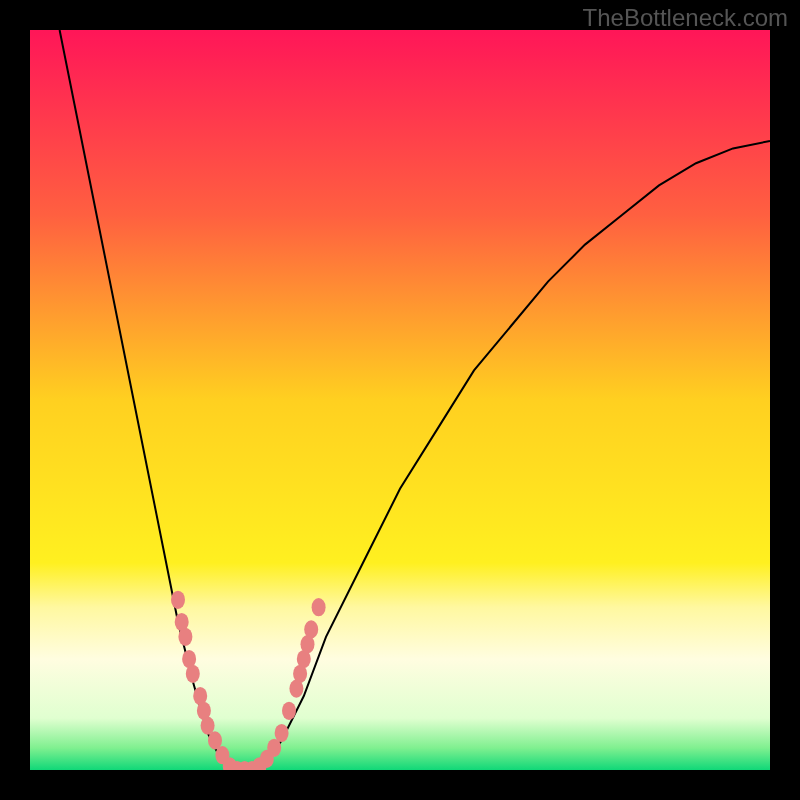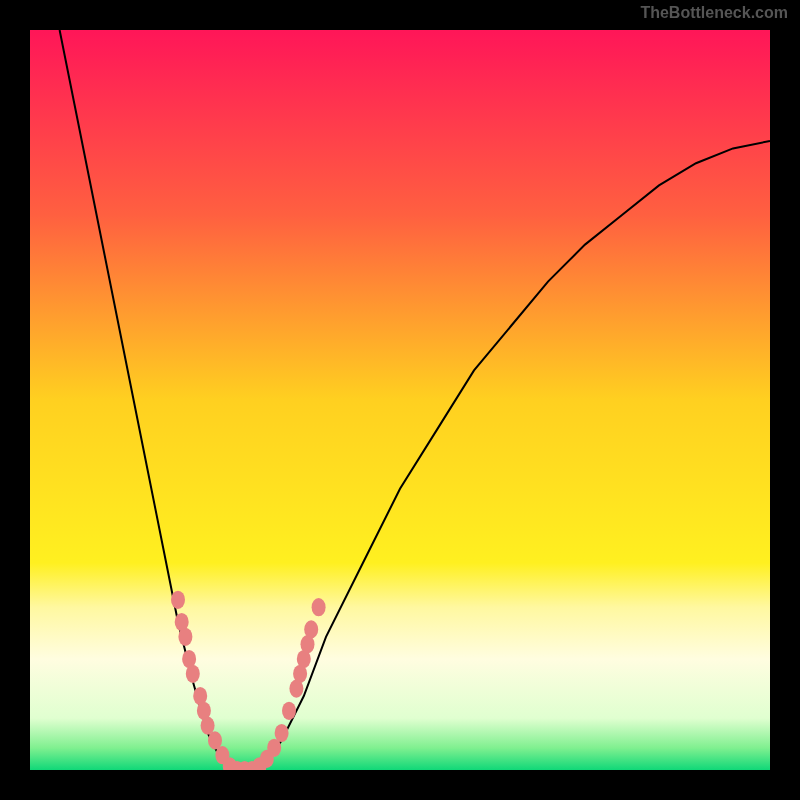--- a/index.html
+++ b/index.html
@@ -12,22 +12,22 @@
       height: 800px;
       background: #000;
       position: relative;
       font-family: Arial, sans-serif;
     }
     .watermark {
       position: absolute;
       top: 4px;
       right: 12px;
       color: #555;
-      font-size: 16px;
-      font-weight: 700;
+      font-size: 24px;
+      font-weight: 400;
       z-index: 10;
     }
     .plot-area {
       position: absolute;
       top: 30px;
       left: 30px;
       width: 740px;
       height: 740px;
     }
     svg {

